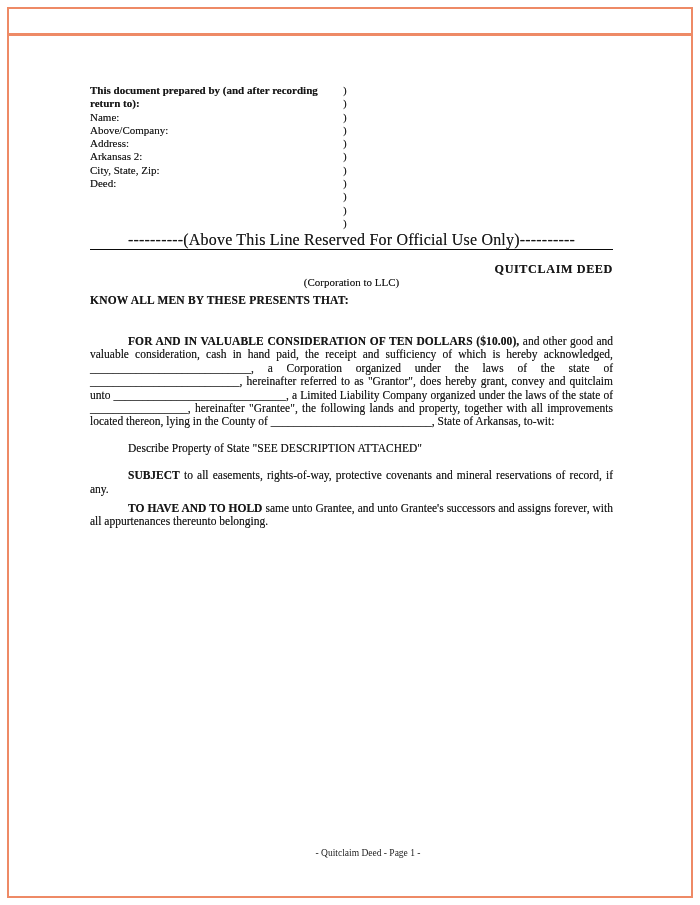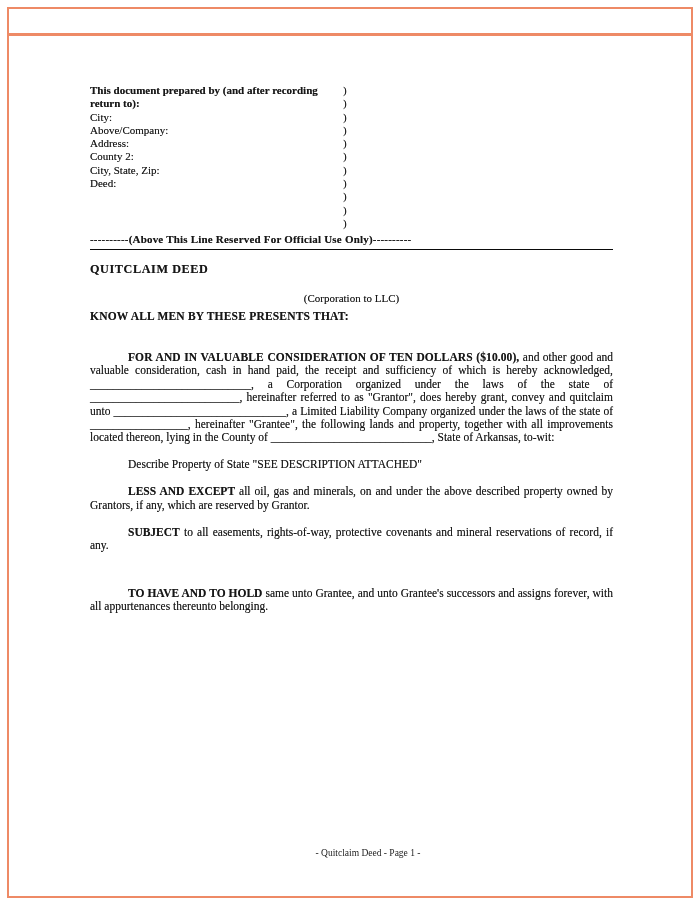--- a/index.html
+++ b/index.html
@@ -20,29 +20,29 @@
   .doc{
     position:absolute;left:90px;top:84px;width:523px;
     font-size:11.5px;line-height:13.4px;color:#171717;
     text-shadow:0 0 .4px rgba(20,20,20,.55);
   }
   .prep-block{position:relative;font-size:11px;line-height:13.3px;}
   .prep-row{position:relative;height:13.3px;white-space:nowrap;}
   .prep-label.bold{font-weight:bold;}
   .prep-paren{position:absolute;left:253px;top:0;}
   .reserved-line{
-    text-align:left;font-weight:bold;font-size:11px;margin-top:3px;
+    text-align:center;font-weight:normal;font-size:16px;margin-top:3px;
     letter-spacing:.2px;
   }
   .rule{border-top:1.7px solid #0a0a0a;margin-top:2px;}
   .doc-title{
-    text-align:left;font-weight:bold;font-size:12.2px;margin-top:13px;
+    text-align:right;font-weight:bold;font-size:12.2px;margin-top:13px;
     letter-spacing:.6px;
   }
-  .doc-subtitle{text-align:center;font-size:11px;margin-top:16px;font-family:Liberation Serif, serif;}
+  .doc-subtitle{text-align:center;font-size:11px;margin-top:0;font-family:Liberation Serif, serif;}
   .know-heading{font-weight:bold;margin-top:5px;letter-spacing:.2px;}
   .para{margin-top:27px;text-indent:38px;text-align:justify;}
   .para b{letter-spacing:.1px;}
   .describe-line{margin-top:13px;padding-left:38px;}
   .para-tight{margin-top:14px;text-indent:38px;text-align:justify;}
   .footer-line{
     position:absolute;left:0;right:0;top:848px;text-align:center;
     font-size:9.5px;color:#222;margin-left:36px;
   }
 </style>
@@ -57,33 +57,33 @@
   <div class="prep-block">
     <div class="prep-row">
       <span class="prep-label bold">This document prepared by (and after recording</span>
       <span class="prep-paren">)</span>
     </div>
     <div class="prep-row">
       <span class="prep-label bold">return to):</span>
       <span class="prep-paren">)</span>
     </div>
     <div class="prep-row">
-      <span class="prep-label">City:</span>
+      <span class="prep-label">Name:</span>
       <span class="prep-paren">)</span>
     </div>
     <div class="prep-row">
       <span class="prep-label">Above/Company:</span>
       <span class="prep-paren">)</span>
     </div>
     <div class="prep-row">
       <span class="prep-label">Address:</span>
       <span class="prep-paren">)</span>
     </div>
     <div class="prep-row">
-      <span class="prep-label">County 2:</span>
+      <span class="prep-label">Arkansas 2:</span>
       <span class="prep-paren">)</span>
     </div>
     <div class="prep-row">
       <span class="prep-label">City, State, Zip:</span>
       <span class="prep-paren">)</span>
     </div>
     <div class="prep-row">
       <span class="prep-label">Deed:</span>
       <span class="prep-paren">)</span>
     </div>
@@ -106,21 +106,20 @@
 
   <div class="doc-title">QUITCLAIM DEED</div>
   <div class="doc-subtitle">(Corporation  to LLC)</div>
 
   <div class="know-heading">KNOW ALL MEN BY THESE PRESENTS THAT:</div>
 
   <div class="para"><b>FOR AND IN VALUABLE CONSIDERATION OF TEN DOLLARS ($10.00),</b><span> and other good and valuable consideration, cash in hand paid, the receipt and sufficiency of which is hereby acknowledged, ____________________________, a Corporation organized under the laws of the state of __________________________, hereinafter referred to as "Grantor", does hereby grant, convey and quitclaim unto ______________________________, a Limited Liability Company organized under the laws of the state of _________________, hereinafter "Grantee", the following lands and property, together with all improvements located thereon, lying in the County of ____________________________, State of Arkansas, to-wit:</span></div>
 
   <div class="describe-line">Describe Property of State "SEE DESCRIPTION ATTACHED"</div>
 
-  <div class="para-tight"><b>LESS AND EXCEPT</b><span> all oil, gas and minerals, on and under the above described property owned by Grantors, if any, which are reserved by Grantor.</span></div>
 
   <div class="para-tight"><b>SUBJECT</b><span> to all easements, rights-of-way, protective covenants and mineral reservations of record, if any.</span></div>
 
-  <div class="para-tight" style="margin-top:34px;"><b>TO HAVE AND TO HOLD</b><span> same unto Grantee, and unto Grantee's successors and assigns forever, with all appurtenances thereunto belonging.</span></div>
+  <div class="para-tight" style="margin-top:6px;"><b>TO HAVE AND TO HOLD</b><span> same unto Grantee, and unto Grantee's successors and assigns forever, with all appurtenances thereunto belonging.</span></div>
 
 </div>
 
 <div class="footer-line">- Quitclaim Deed - Page 1 -</div>
 
 </body></html>

